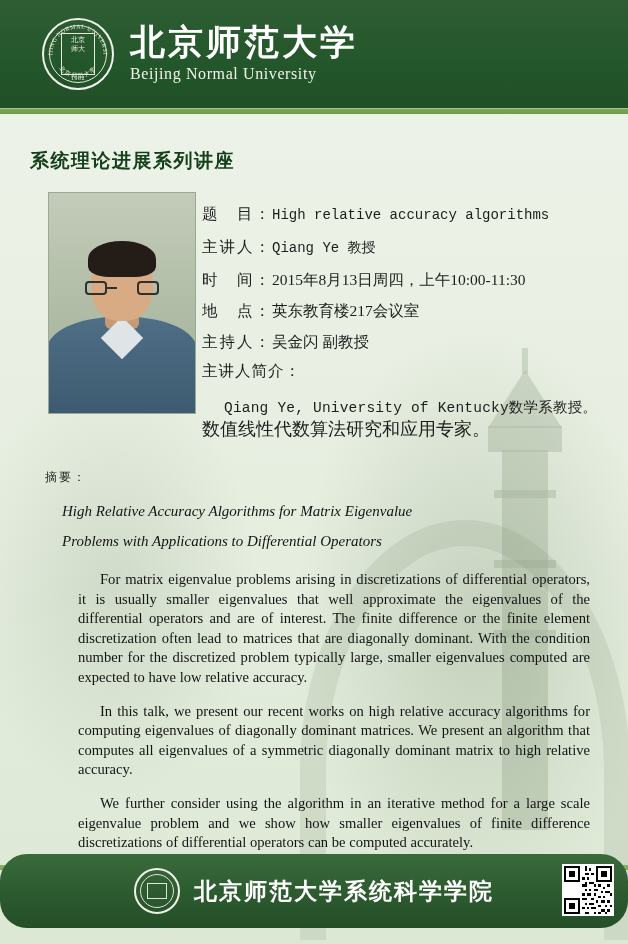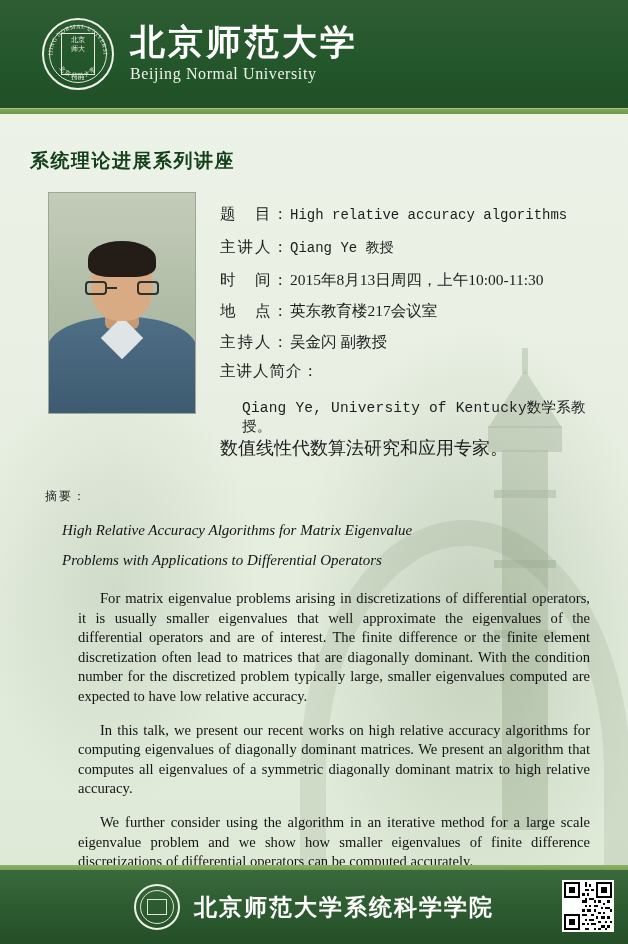--- a/index.html
+++ b/index.html
@@ -124,21 +124,21 @@
     font-size: 19px;
     font-weight: bold;
     color: #14401c;
     letter-spacing: 1.5px;
     margin: 34px 0 18px 0;
   }
 
   #info-block {
     display: flex;
     align-items: flex-start;
-    gap: 24px;
+    gap: 6px;
     padding-left: 18px;
   }
   #portrait {
     flex: 0 0 auto;
     width: 148px; height: 222px;
     border: 1px solid #9aa894;
     background: linear-gradient(180deg,#b9c3ae 0%, #aab5a0 100%);
     position: relative;
     overflow: hidden;
   }
@@ -227,28 +227,29 @@
     line-height: 19.6px;
     text-align: justify;
     text-indent: 22px;
     margin: 14px 0 0 16px;
     hyphens: auto;
   }
 
   
   #footer {
     position: absolute;
-    left: 0; right: 0; bottom: 0;
+    left: 0; right: 0; bottom: 16px;
     z-index: 3;
     height: 74px;
     background: linear-gradient(180deg, #3a6a3c 0%, #2e5c31 48%, #244e27 100%);
     display: flex;
     align-items: center;
     justify-content: center;
     gap: 14px;
+    border-radius: 27px;
   }
   #footer-rule {
     position: absolute; left:0; right:0; bottom:74px;
     z-index: 3; height: 5px;
     background: linear-gradient(180deg,#8fb268 0%, #7aa356 100%);
   }
   .f-seal {
     width: 46px; height: 46px; border-radius: 50%;
     border: 2px solid #eef2e6; position: relative;
     flex: 0 0 auto;

